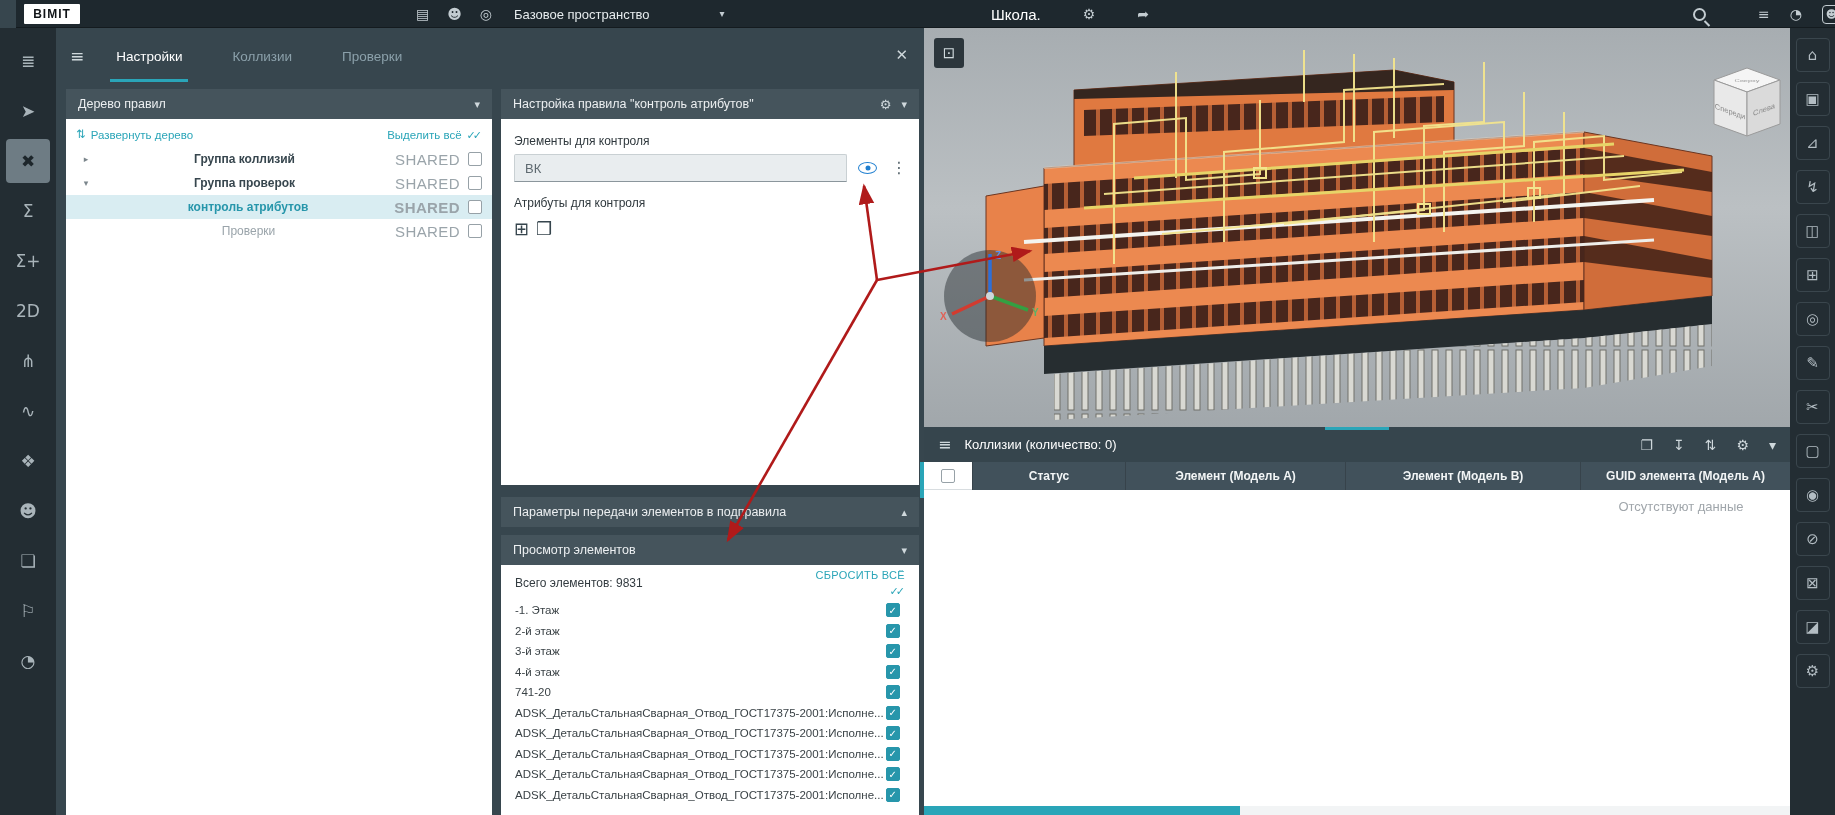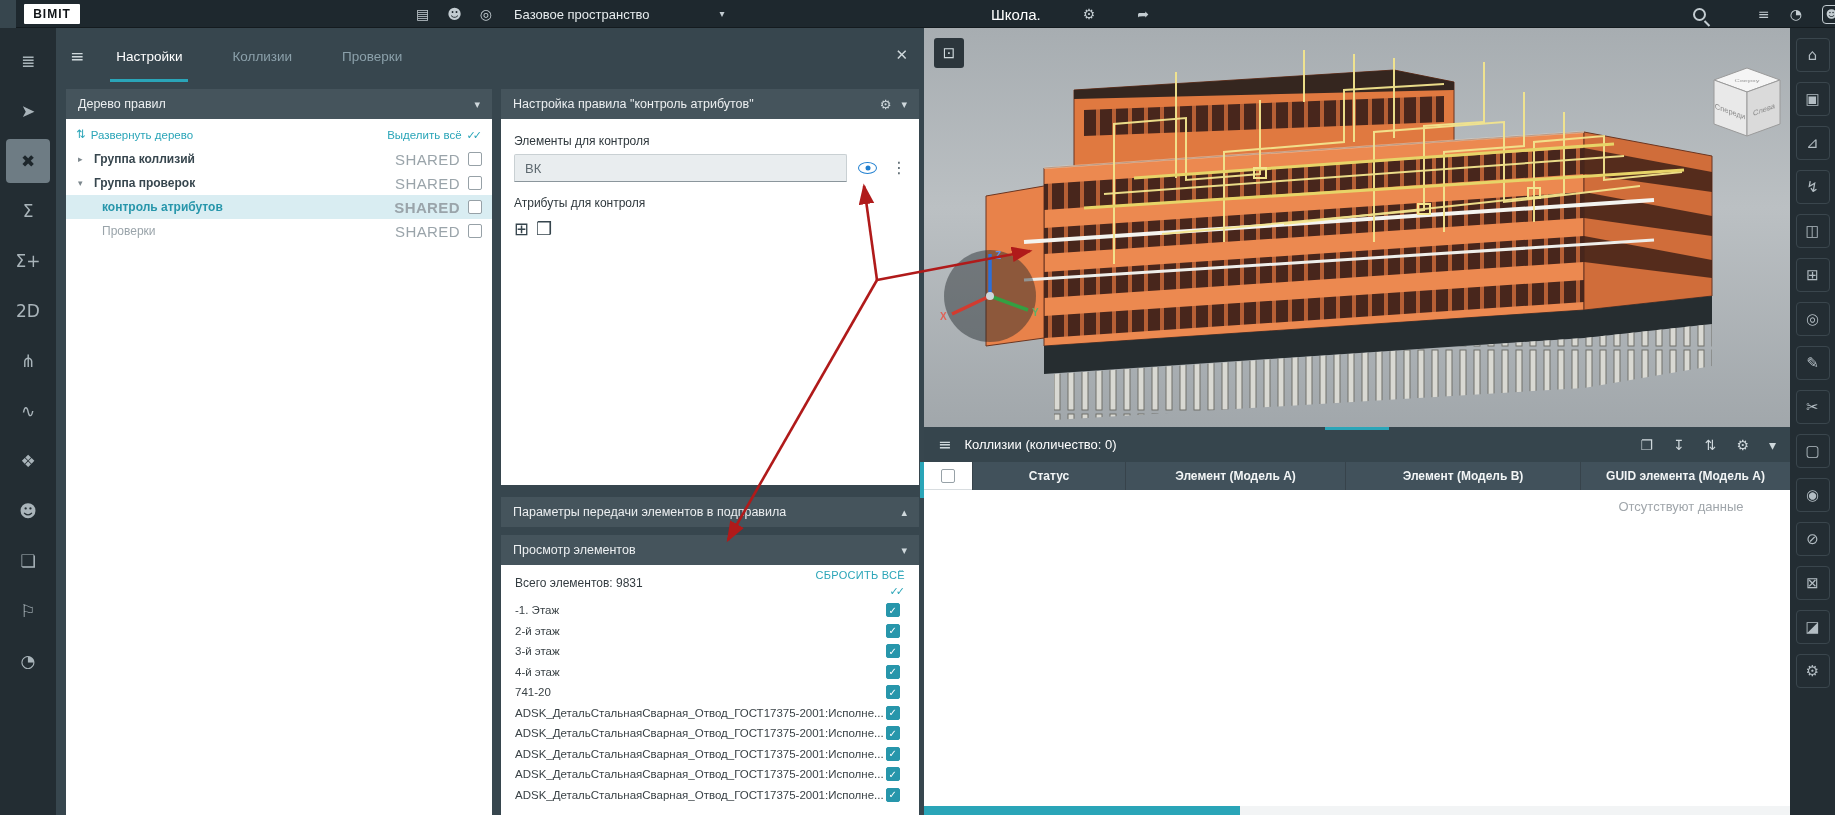--- a/index.html
+++ b/index.html
@@ -40,21 +40,21 @@
   .tab { height:56px; display:flex; align-items:center; padding:12px 6px; margin-right:38px; color:#8ba0aa; font-size:13.5px; position:relative; cursor:pointer; }
   .tab.active { color:#ffffff; }
   .tab.active::after { content:""; position:absolute; left:0; right:0; bottom:2px; height:3px; background:#2aa5b8; }
   #panel-close { position:absolute; right:16px; top:20px; color:#cfd8dc; font-size:15px; cursor:pointer; }
 
   .sec-bar { height:30px; background:#45545c; color:#eceff1; font-size:12.5px; display:flex; align-items:center; padding:0 12px; cursor:pointer; }
   .sec-bar .grow { flex:1; }
   .sec-caret { color:#cfd8dc; font-size:11px; margin-left:10px; }
   .sec-gear { color:#cfd8dc; font-size:13px; margin-left:10px; }
 
-  #tree-col { position:absolute; left:10px; top:61px; width:426px; bottom:0; }
+  #tree-col { position:absolute; left:10px; top:61px; width:426px; bottom:0;text-align:center; }
   #tree-body { position:absolute; left:0; top:30px; right:0; bottom:0; background:#ffffff; padding-top:4px; }
   .tree-links { height:24px; display:flex; align-items:center; padding:0 10px; font-size:11.5px; color:#2aa5b8; }
   .tree-links .grow { flex:1; }
   .tlink { display:flex; align-items:center; gap:5px; cursor:pointer; }
   .dblcheck { letter-spacing:-3px; font-size:11px; padding-right:3px; }
   .trow { height:24px; display:flex; align-items:center; padding:0 10px 0 12px; font-size:12px; color:#333b40; cursor:pointer; }
   .trow .caret { width:16px; color:#7b868c; font-size:9px; }
   .trow.indent { padding-left:20px; }
   .trow .lbl { flex:1; white-space:nowrap; overflow:hidden; text-overflow:ellipsis; }
   .trow.bold .lbl { font-weight:bold; color:#37464e; }

